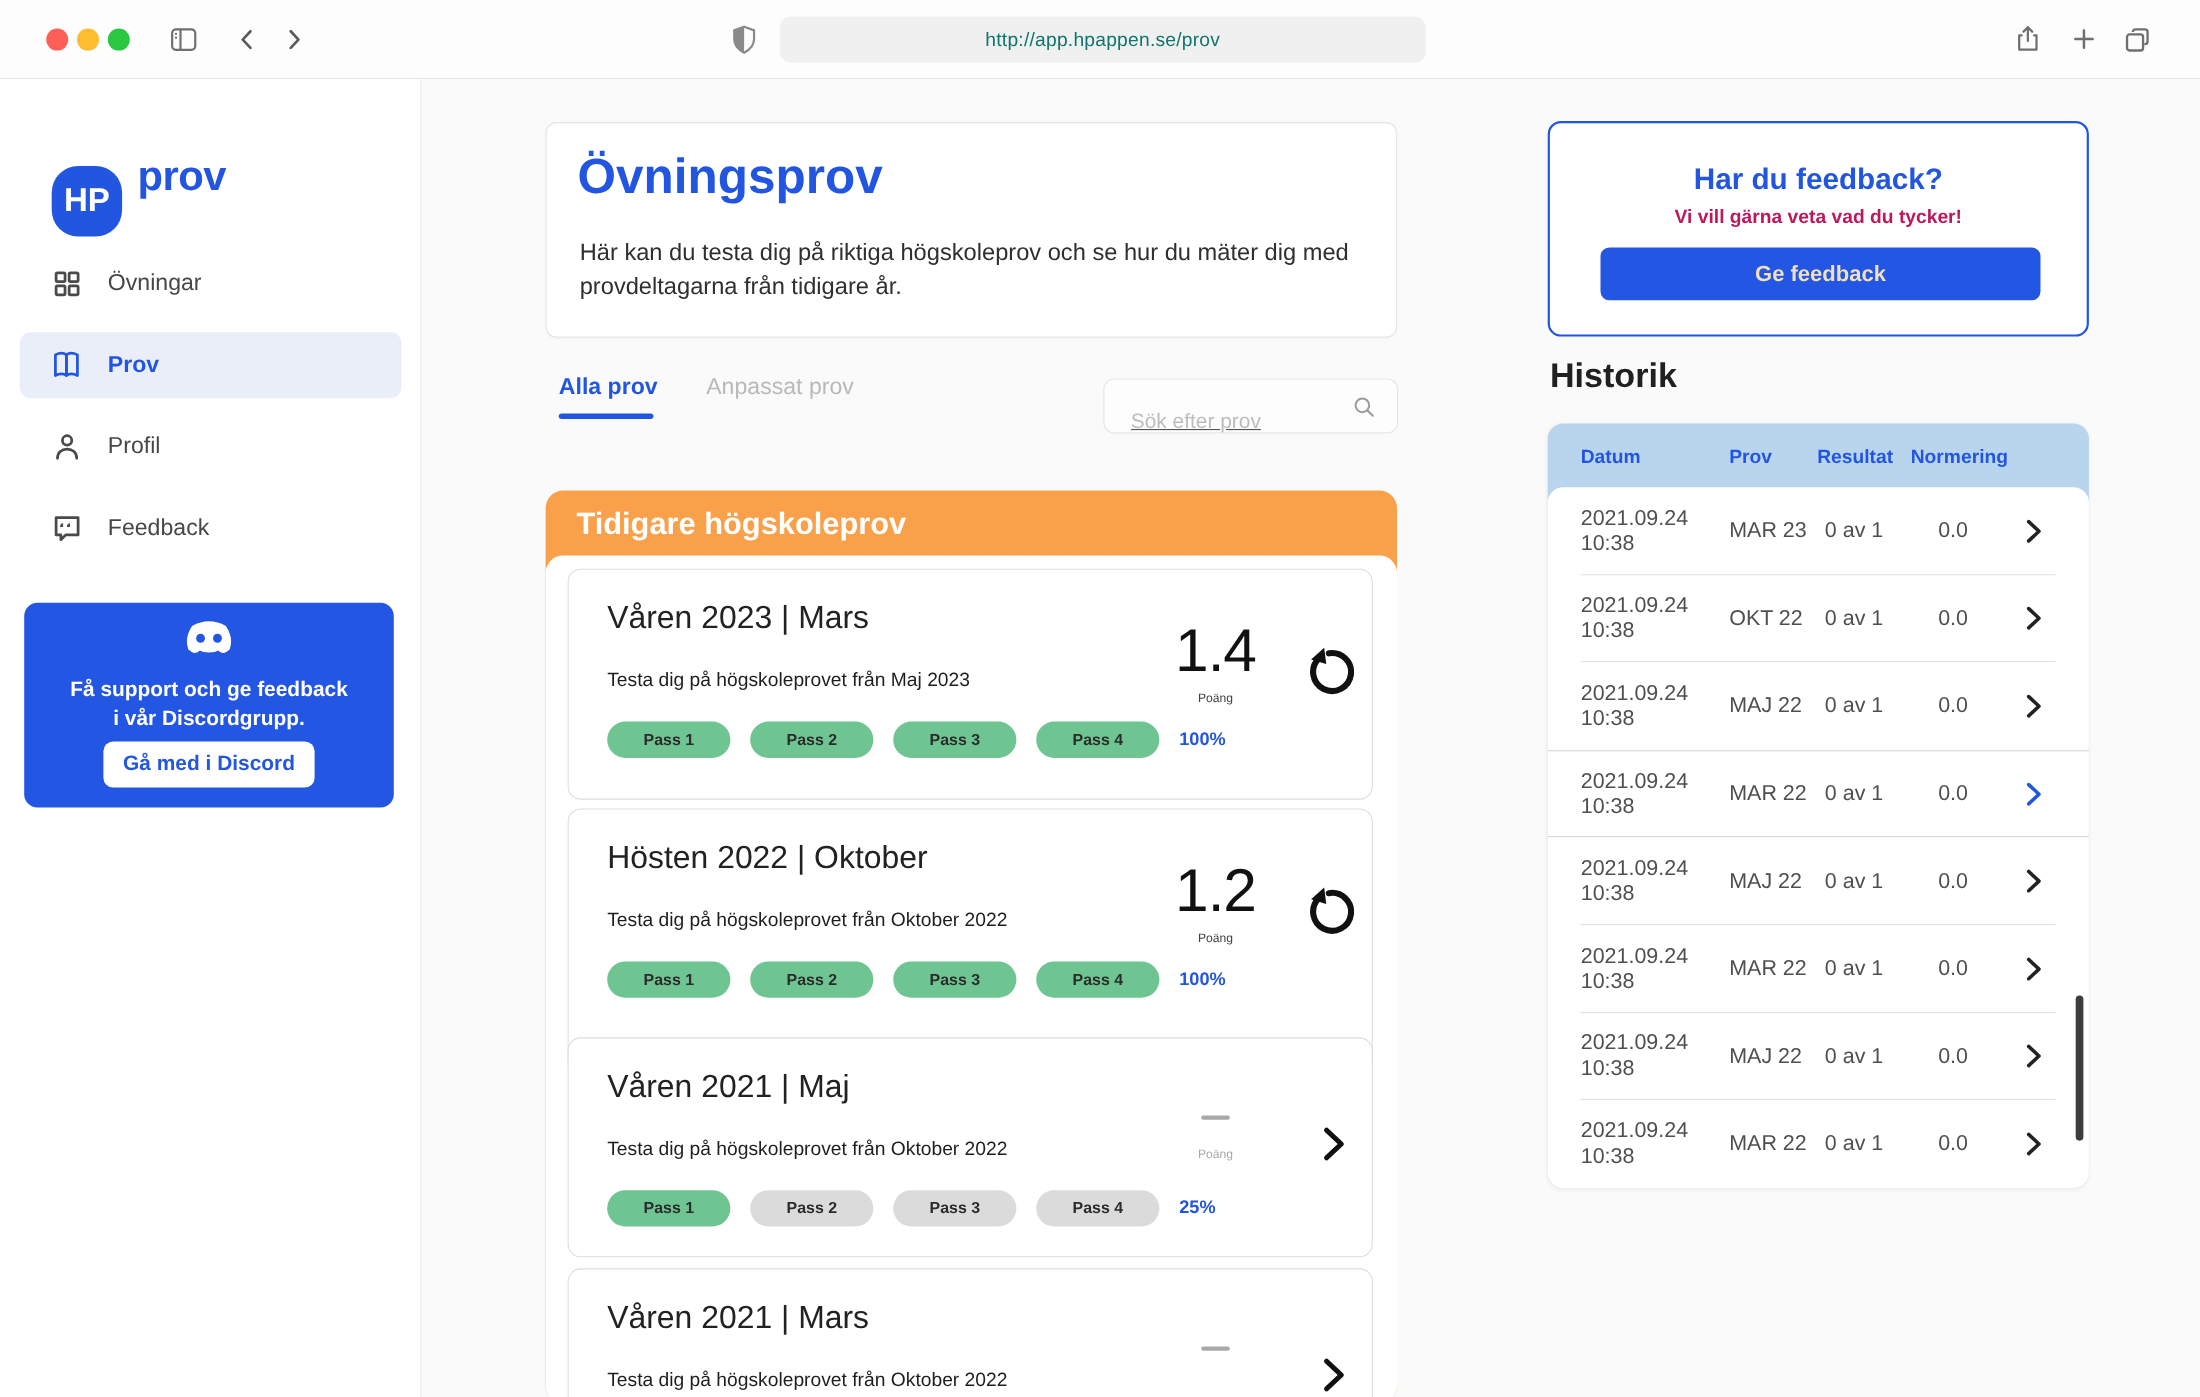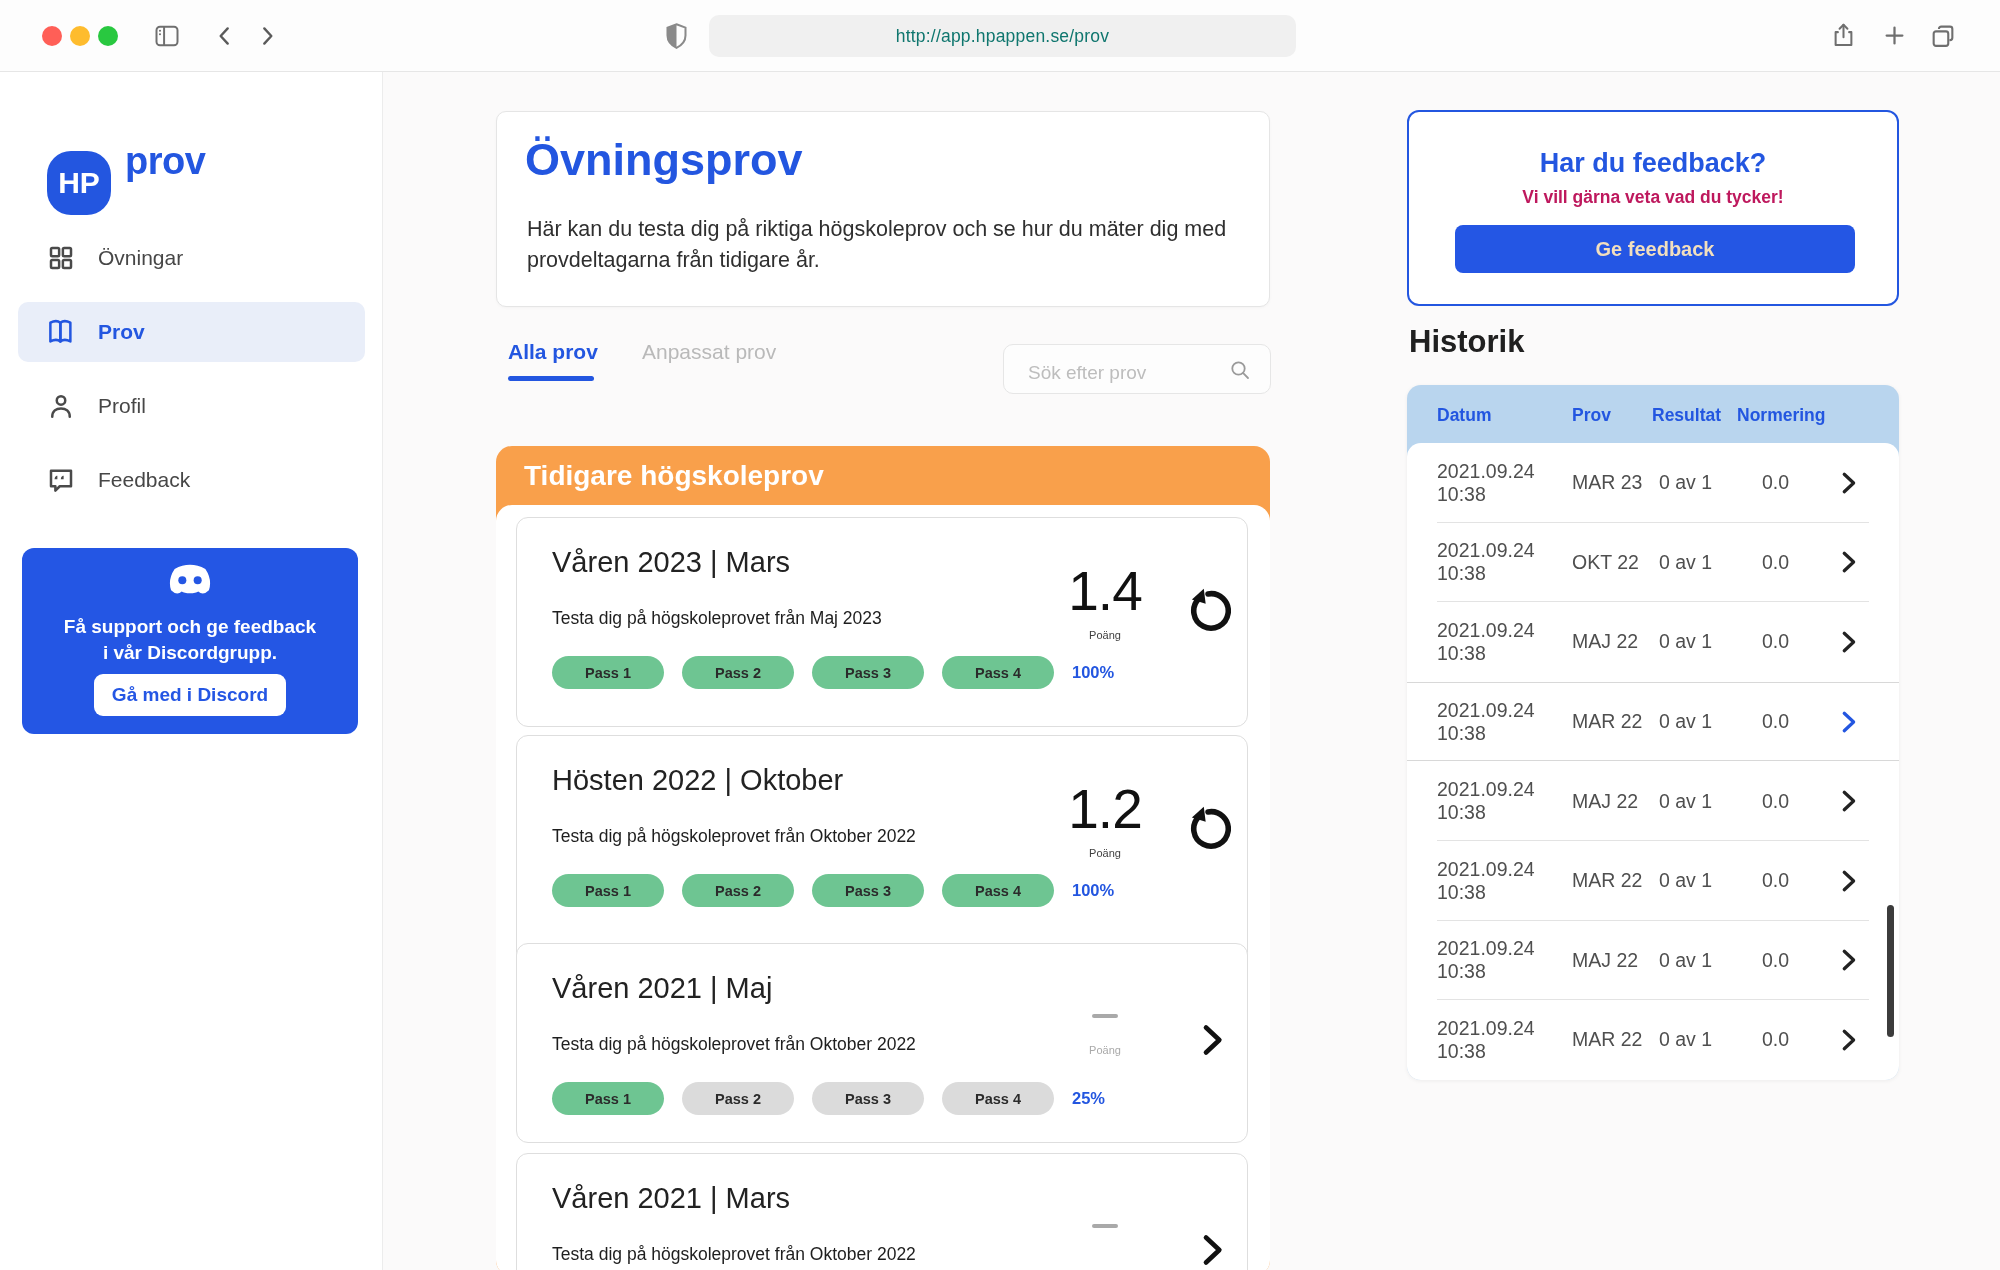--- a/index.html
+++ b/index.html
@@ -40,22 +40,22 @@
   .intro-card { position:absolute; left:496px; top:39px; width:774px; height:196px; background:#fff;
     border:1px solid #E5E5E5; border-radius:10px; box-shadow:0 1px 3px rgba(0,0,0,.03); }
   .intro-title { position:absolute; left:28px; top:22px; color:#2356E0; font-size:45px; font-weight:600; }
   .intro-desc { position:absolute; left:30px; top:102px; width:700px; color:#2f2f2f; font-size:21.5px; line-height:1.45; }
   .tab { position:absolute; top:268px; font-size:21px; cursor:pointer; }
   .tab.t1 { left:508px; color:#2356E0; font-weight:600; }
   .tab.t2 { left:642px; color:#B9B9B9; font-weight:500; }
   .tab-underline { position:absolute; left:508px; top:304px; width:86px; height:5px; background:#2356E0; border-radius:3px; }
   .search { position:absolute; left:1003px; top:272px; width:268px; height:50px; background:#FDFDFD;
     border:1px solid #E6E6E6; border-radius:10px; }
-  .search input { position:absolute; left:24px; top:4px; width:190px; height:48px; border:none; outline:none;
-    background:transparent; font-size:19px; color:#555; font-family:"Liberation Sans", sans-serif; }
+  .search input { position:absolute; left:24px; top:15px; width:190px; height:48px; border:none; outline:none;
+    background:transparent; font-size:19px; color:#555; font-family:"Liberation Sans", sans-serif;text-decoration:underline; }
   .search input::placeholder { color:#BDBDBD; }
   .search svg { position:absolute; right:18px; top:13px; }
 
   .section { position:absolute; left:496px; top:374px; width:774px; height:830px; background:#F9A04B; border-radius:16px; }
   .section-title { position:absolute; left:28px; top:14px; color:#fff; font-size:28px; font-weight:700; }
   .section-body { position:absolute; left:0; right:0; top:59px; bottom:0; background:#fff; border-radius:16px; }
 
   .test-card { position:absolute; left:20px; width:732px; background:#fff; border:1px solid #DEDEDE; border-radius:12px; cursor:pointer; }
   .tc-title { position:absolute; left:35px; top:28px; font-size:29px; font-weight:500; color:#222; }
   .tc-desc { position:absolute; left:35px; top:90px; font-size:17.5px; font-weight:500; color:#1e1e1e; }

